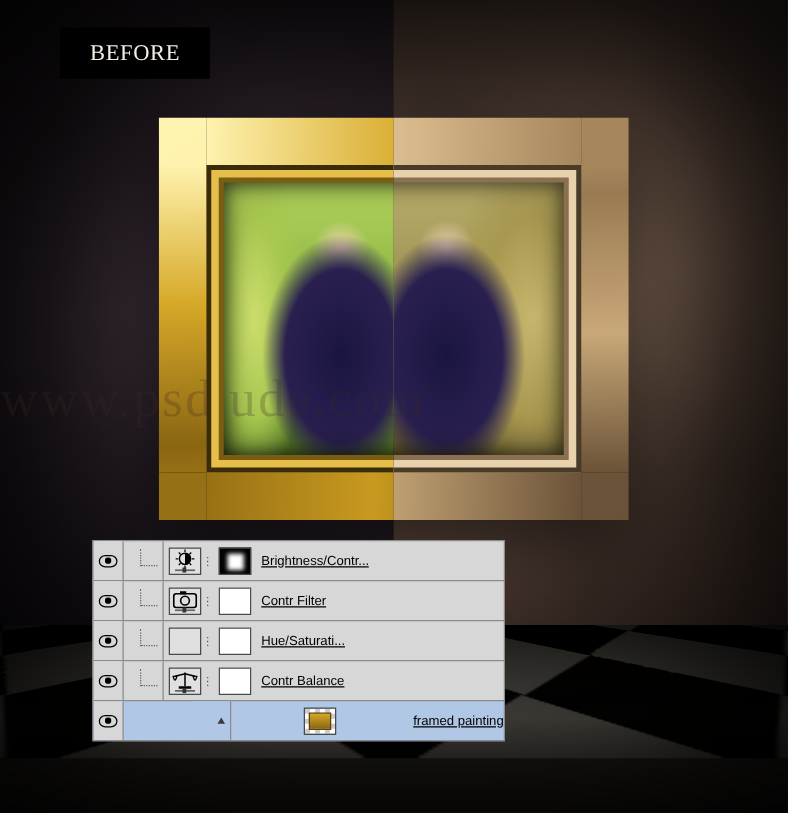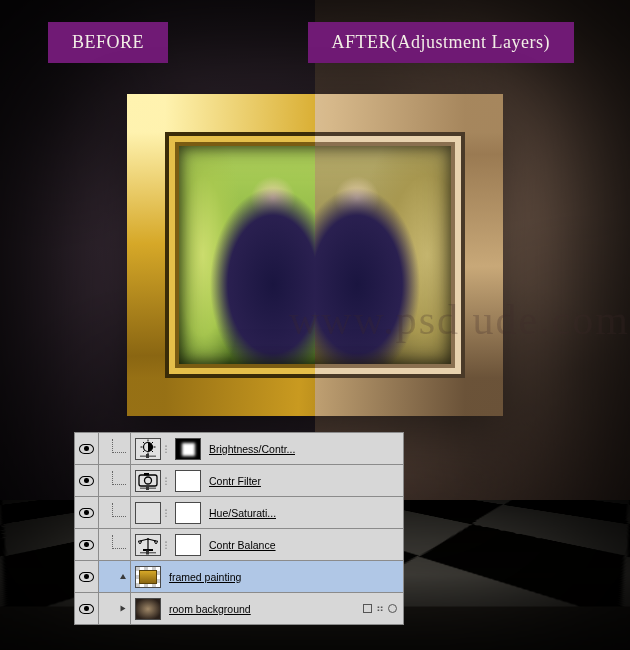--- a/index.html
+++ b/index.html
@@ -74,21 +74,21 @@
   .vignette {
     position: absolute; inset: 0;
     box-shadow: inset 0 0 160px 60px rgba(0,0,0,0.9);
     pointer-events: none;
   }
 
   
   .label-box {
     position: absolute;
     top: 22px;
-    background: #701a75;
+    background: #000000;
     color: #f2eee6;
     padding: 10px 24px;
     font-size: 18px;
     letter-spacing: 0.5px;
   }
   .label-before { left: 48px; }
   .label-after { right: 56px; }
 
   
   .frame-wrap {
@@ -162,21 +162,21 @@
   .painting::after {
     content:"";
     position:absolute; inset:0;
     box-shadow: inset 0 0 40px rgba(0,0,0,0.65);
   }
 
   
   .watermark {
     position: absolute;
     top: 296px; left: 0; right: 0;
-    text-align: right;
+    text-align: left;
     font-family: Georgia, serif;
     font-size: 42px;
     color: rgba(60,40,40,0.25);
     letter-spacing: 2px;
     pointer-events: none;
   }
 
   
   .layers-panel {
     position: absolute;
@@ -190,20 +190,21 @@
   .layer-row {
     display: flex;
     align-items: center;
     height: 33px;
     background: #d7d7d7;
     border: 1px solid #8b8b8b;
     margin-top: -1px;
   }
   .layer-row.active {
     background: #b0c7e6;
+    justify-content: space-between;
   }
   .vis-col {
     width: 24px;
     height: 100%;
     display: flex;
     align-items: center;
     justify-content: center;
     border-right: 1px solid #8b8b8b;
     background: #d7d7d7;
   }
@@ -317,21 +318,20 @@
     <div class="wall-half wall-right"></div>
   </div>
 
   <div class="floor">
     <div class="floor-inner"></div>
   </div>
 
   <div class="vignette"></div>
 
   <div class="label-box label-before">BEFORE</div>
-  <div class="label-box label-after">AFTER(Adjustment Layers)</div>
 
   <div class="frame-wrap">
     <div class="painting">
       <div class="paint-half paint-left"></div>
       <div class="paint-half paint-right"></div>
     </div>
     <div class="frame-outer">
       <div class="frame-left-half">
           <div class="frame-border"></div>
         </div>
@@ -441,31 +441,16 @@
       <div class="vis-col">
         <span class="eye"></span>
       </div>
       <div class="indent-col" style="background:#b0c7e6;">
         <span class="dropdown-arrow"></span>
       </div>
       <div class="thumb fp"></div>
       <div class="layer-label">framed painting</div>
     </div>
 
-    <div class="layer-row">
-      <div class="vis-col">
-        <span class="eye"></span>
-      </div>
-      <div class="indent-col">
-        <span class="dropdown-arrow collapsed"></span>
-      </div>
-      <div class="thumb room"></div>
-      <div class="layer-label">room background</div>
-      <div class="trailing-icons">
-        <span class="mini-square"></span>
-        <span>⠶</span>
-        <span class="mini-square" style="border-radius:50%;"></span>
-      </div>
-    </div>
 
   </div>
 
 </div>
 
 </body></html>

